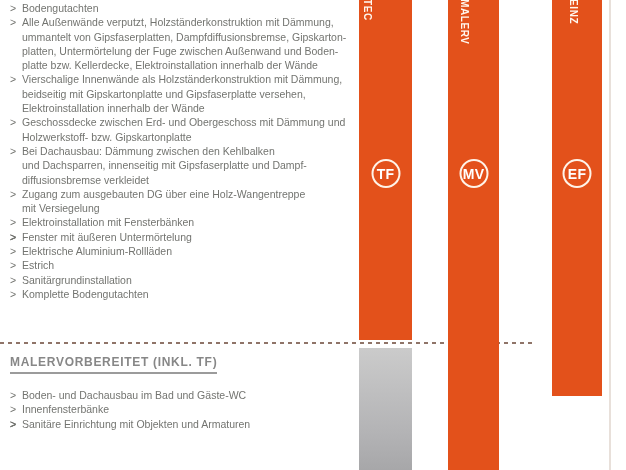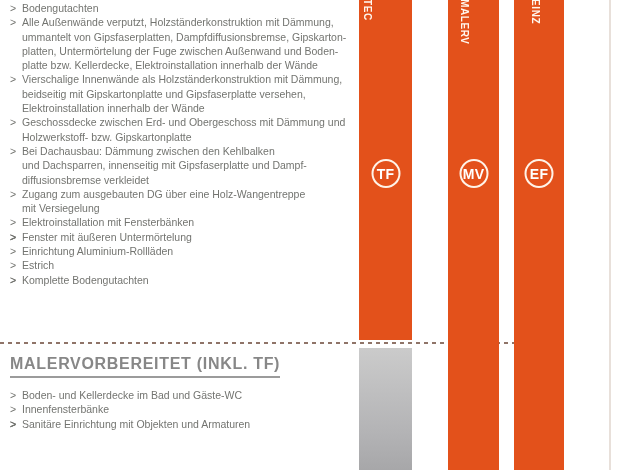--- a/index.html
+++ b/index.html
@@ -20,21 +20,21 @@
     color:#737470;
     font-size:10.5px;
     line-height:14.3px;
   }
   .item .marker{position:absolute;left:0;top:0;}
   .item .text{white-space:pre-line;}
   .section-heading{
     position:absolute;left:10px;top:355px;
     display:inline-block;
     color:#878787;
-    font-size:16px;
+    font-size:12px;
     font-weight:bold;
     letter-spacing:0.7px;
     padding-bottom:3px;
     border-bottom:2px solid #9b9b9b;
   }
   
   .dash-line{
     position:absolute;left:0;top:342px;
     width:534px;height:2px;
     background:repeating-linear-gradient(90deg,#8f7468 0 4px,rgba(0,0,0,0) 4px 8px);
@@ -42,21 +42,21 @@
   }
   
   .bar{position:absolute;top:0;background:#E3511B;}
   #bar-1{left:359px;width:53px;height:340px;z-index:1;}
   #bar-1-gray{
     position:absolute;left:359px;top:348px;width:53px;height:122px;
     background:linear-gradient(180deg,#cbcbcb 0%,#b3b3b5 70%,#a7a7a9 100%);
     z-index:1;
   }
   #bar-2{left:448px;width:51px;height:470px;z-index:3;}
-  #bar-3{left:514px;width:50px;height:470px;z-index:3;}
+  #bar-3{left:552px;width:50px;height:396px;z-index:3;}
   .vlabel{
     position:absolute;top:-1px;
     writing-mode:vertical-rl;
     text-orientation:mixed;
     color:#fff7ef;
     font-weight:700;
     font-size:10px;
     letter-spacing:0.6px;
     white-space:nowrap;
   }
@@ -99,32 +99,32 @@
 Holzwerkstoff- bzw. Gipskartonplatte</span></div>
       <div class="item"><span class="marker">&gt;</span><span class="text">Bei Dachausbau: Dämmung zwischen den Kehlbalken
 und Dachsparren, innenseitig mit Gipsfaserplatte und Dampf-
 diffusionsbremse verkleidet</span></div>
       <div class="item"><span class="marker">&gt;</span><span class="text">Zugang zum ausgebauten DG über eine Holz-Wangentreppe
 mit Versiegelung</span></div>
       <div class="item"><span class="marker">&gt;</span><span class="text">Elektroinstallation mit Fensterbänken</span></div>
       <div class="item"><span class="marker">&gt;</span></div>
       <div class="item"><span class="marker">&gt;</span></div>
       <div class="item"><span class="marker">&gt;</span><span class="text">Fenster mit äußeren Untermörtelung</span></div>
-      <div class="item"><span class="marker">&gt;</span><span class="text">Einrichtung Aluminium-Rollläden</span></div>
+      <div class="item"><span class="marker">&gt;</span><span class="text">Elektrische Aluminium-Rollläden</span></div>
       <div class="item"><span class="marker">&gt;</span><span class="text">Estrich</span></div>
-      <div class="item"><span class="marker">&gt;</span></div>
+      <div class="item"><span class="marker">&gt;</span><span class="text">Sanitärgrundinstallation</span></div>
       <div class="item"><span class="marker">&gt;</span><span class="text">Komplette Bodengutachten</span></div>
     </div>
 
   <div class="dash-line"></div>
 
   <div class="section-heading">MALERVORBEREITET (INKL. TF)</div>
 
   <div class="list" id="list-2">
-      <div class="item"><span class="marker">&gt;</span><span class="text">Boden- und Kellerdecke im Bad und Gäste-WC</span></div>
+      <div class="item"><span class="marker">&gt;</span><span class="text">Boden- und Dachausbau im Bad und Gäste-WC</span></div>
       <div class="item"><span class="marker">&gt;</span><span class="text">Innenfensterbänke</span></div>
       <div class="item"><span class="marker">&gt;</span></div>
       <div class="item"><span class="marker">&gt;</span></div>
       <div class="item"><span class="marker">&gt;</span><span class="text">Sanitäre Einrichtung mit Objekten und Armaturen</span></div>
     </div>
 
   <div class="bar" id="bar-1">
     <span class="vlabel">TEC</span>
     <span class="badge">
       <span>TF</span>

